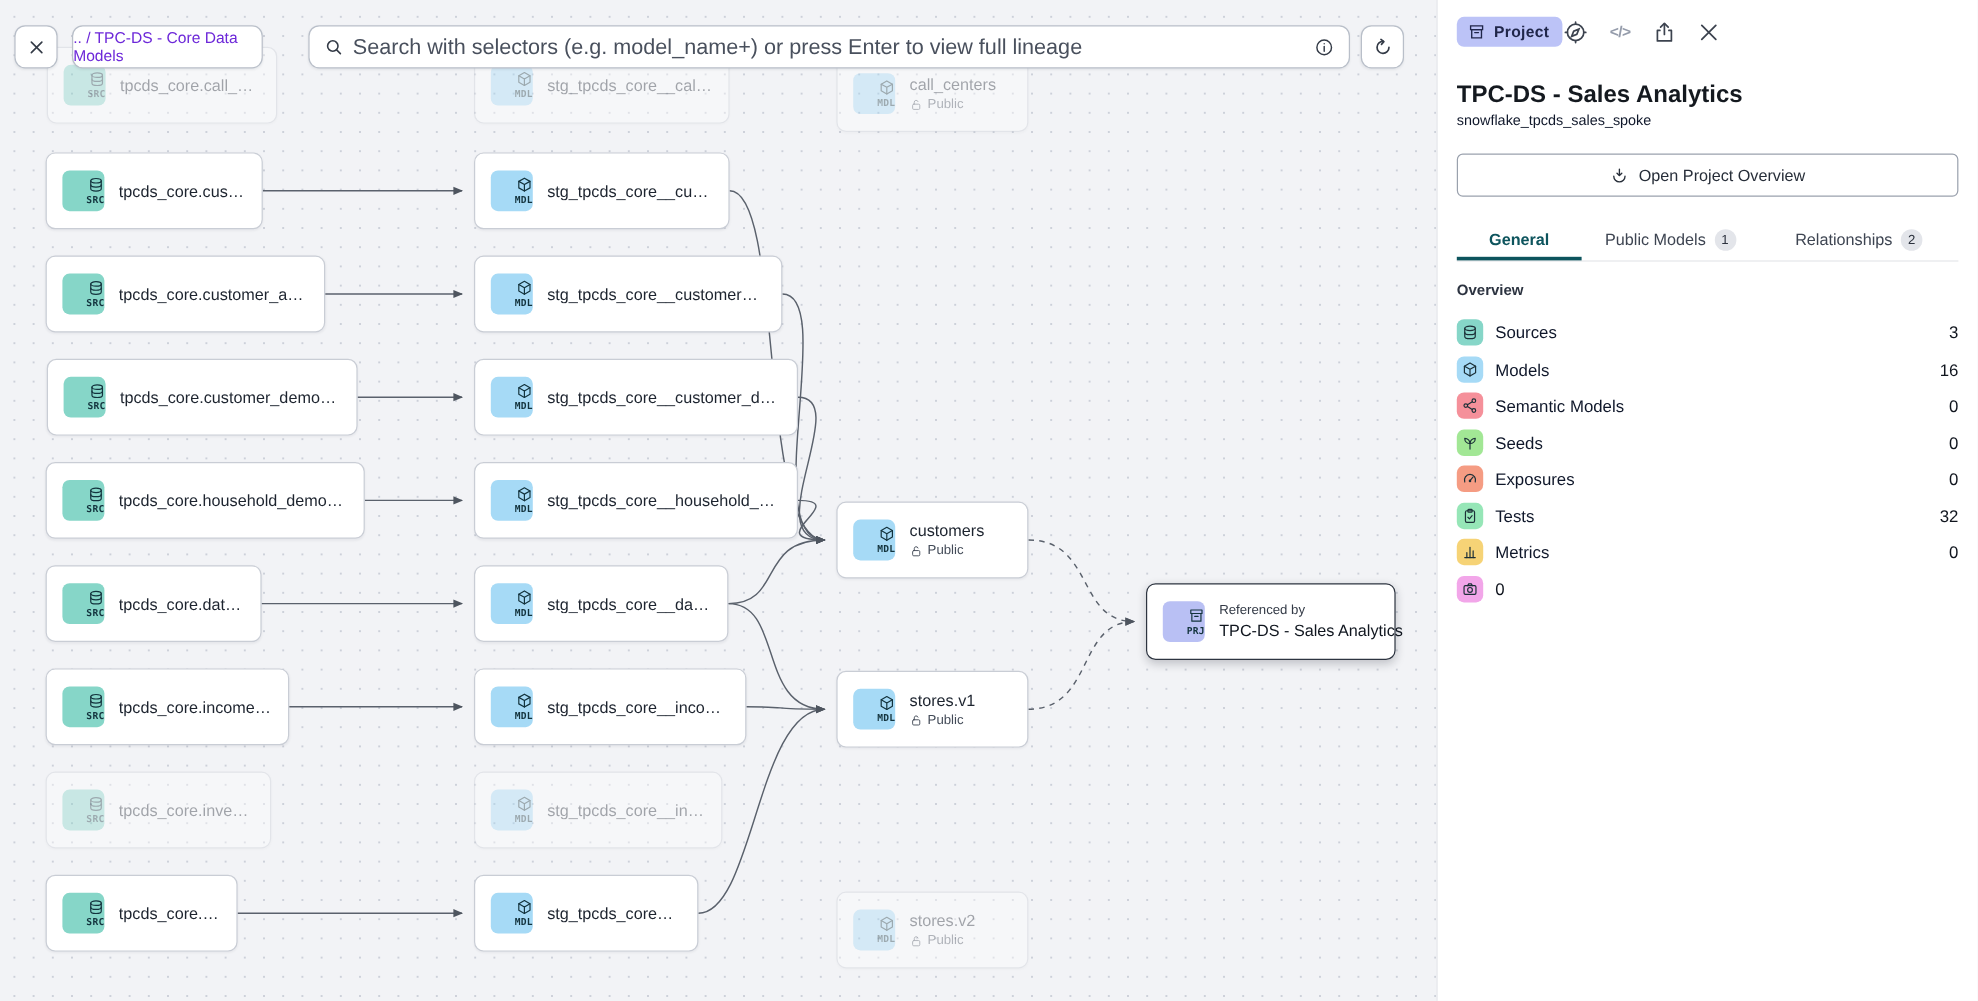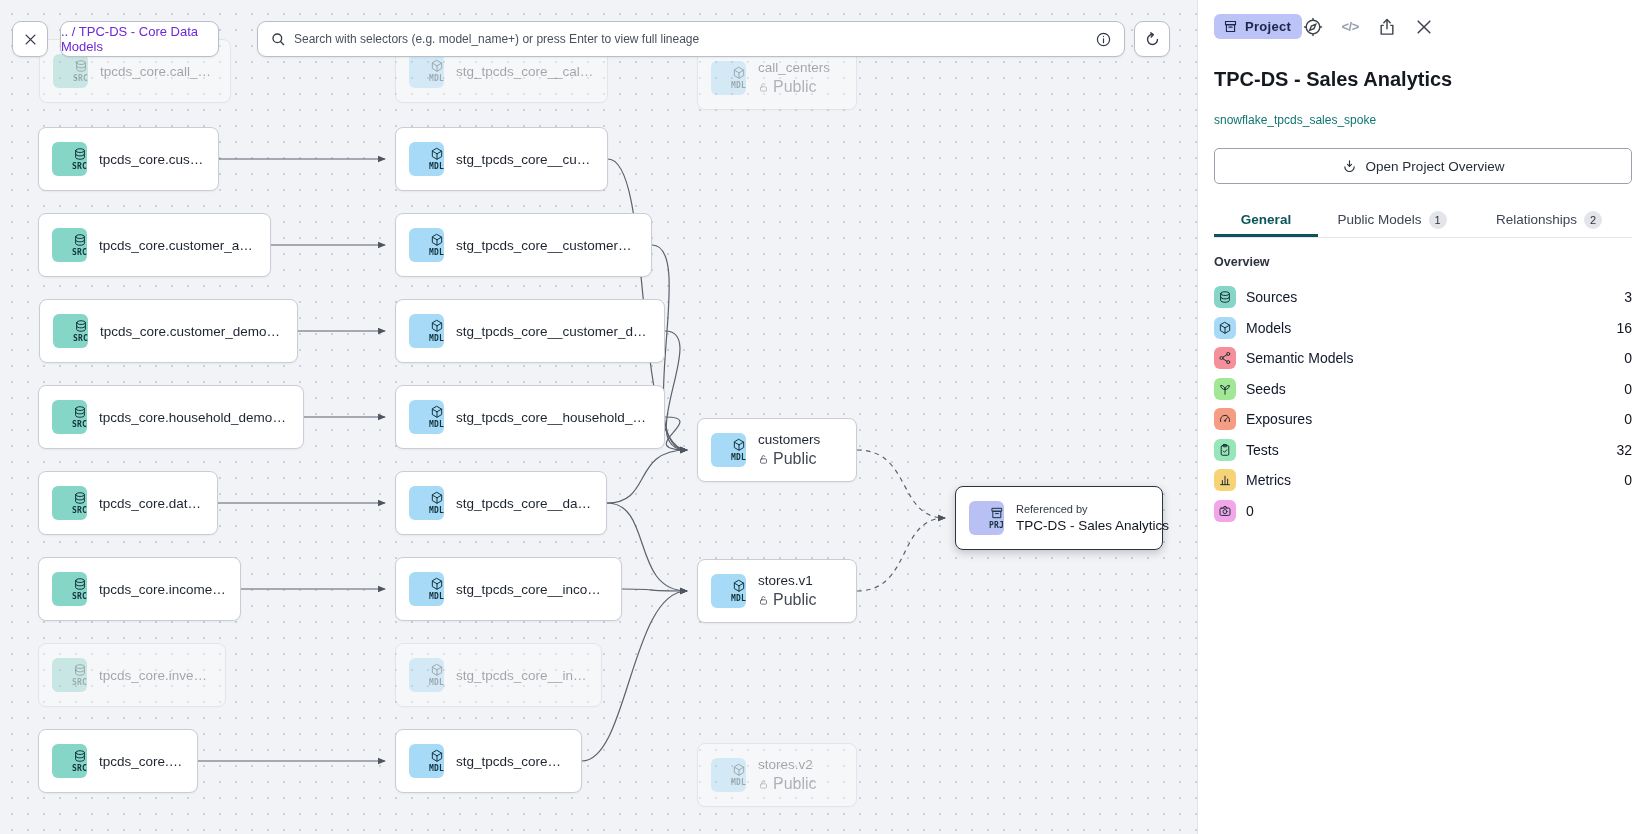--- a/index.html
+++ b/index.html
@@ -19,56 +19,56 @@
   .gnode.faded { opacity:.38; }
   .gnode.prj { border:1.5px solid #2d3440; box-shadow:0 3px 8px rgba(18,24,38,.22); }
   .nbadge { flex:0 0 auto; width:35px; height:34px; border-radius:6px;
     display:flex; flex-direction:column; align-items:center; justify-content:center; gap:1px;padding-left:20px; }
   .nbadge svg { width:14px; height:14px; stroke:#13333d; }
   .nbadge .bt { font-family:"DejaVu Sans Mono", monospace; font-size:8px; font-weight:700;
     color:#13333d; letter-spacing:.2px; }
   .nlabel { font-size:13.5px; color:#1d242f; white-space:nowrap; overflow:hidden;
     text-overflow:ellipsis; }
   .ncol { display:flex; flex-direction:column; gap:3px; min-width:0; }
-  .pubrow { display:flex; align-items:center; gap:4px; color:#434b58; font-size:16px; }
+  .pubrow { display:flex; align-items:center; gap:4px; color:#434b58; font-size:11px; }
   .pubrow svg { width:11px; height:11px; stroke:#434b58; }
   .prj-ref { font-size:11px; color:#333a46; }
   .prj-name { font-size:13.5px; color:#10161f; font-weight:500; white-space:nowrap; }
 
   
   .tbar-btn { position:absolute; top:21px; height:36px; background:#fff;
     border:1px solid #b9bfc9; border-radius:9px; display:flex; align-items:center;
     justify-content:center; z-index:20; box-shadow:0 1px 2px rgba(18,24,38,.07); cursor:pointer; }
   #btn-close-lineage { left:12px; width:36px; }
   #breadcrumb-chip { left:60px; width:159px; font-size:13px; color:#6d28d9; }
   #searchbar { position:absolute; left:257px; top:21px; width:868px; height:36px;
     background:#fff; border:1px solid #b9bfc9; border-radius:9px; z-index:20;
     display:flex; align-items:center; padding:0 12px; gap:8px;
     box-shadow:0 1px 2px rgba(18,24,38,.07); }
-  #searchbar input { flex:1; border:none; outline:none; font-size:12px;
+  #searchbar input { flex:1; border:none; outline:none; font-size:18px;
     color:#1d242f; font-family:"Liberation Sans", sans-serif; background:transparent; }
   #searchbar input::placeholder { color:#49505d; opacity:1; }
   #btn-refresh { left:1134px; width:36px; }
   .tbar-btn svg, #searchbar svg { stroke:#343b47; }
 
   
   #panel { position:absolute; left:1197px; top:0; width:451px; height:834px;
     background:#fff; border-left:1px solid #e1e3e8; z-index:30; padding:14px 16px 0 16px; }
   .panel-top { display:flex; align-items:center; }
   #project-badge { display:inline-flex; align-items:center; gap:7px; background:#bcc3f7;
     border-radius:6px; padding:5px 11px 5px 9px; font-size:13px; font-weight:700;
     color:#20264a; letter-spacing:.3px; }
   #project-badge svg { width:15px; height:15px; stroke:#20264a; }
   .panel-icons { display:flex; align-items:center; gap:15px; }
   .pic { width:22px; height:22px; display:flex; align-items:center; justify-content:center;
     cursor:pointer; }
   .pic svg { width:20px; height:20px; stroke:#3c434f; }
   .pic.dim { color:#959cab; font-size:13px; font-weight:700; letter-spacing:-.5px; }
   #panel-title { margin-top:29px; font-size:20px; font-weight:700; color:#14191f; }
-  #panel-subtitle { margin-top:22px; font-size:12px; color:#0f766e; }
+  #panel-subtitle { margin-top:2px; font-size:12px; color:#0f172a; }
   #overview-btn { margin-top:21px; width:100%; height:36px; background:#fff;
     border:1px solid #9aa1ad; border-radius:5px; display:flex; align-items:center;
     justify-content:center; gap:9px; font-size:13.5px; color:#272e39; cursor:pointer;
     font-family:"Liberation Sans", sans-serif; }
   #overview-btn svg { width:15px; height:15px; stroke:#272e39; }
   #tabs { margin-top:21px; display:flex; border-bottom:1px solid #e4e6ea; }
   .tab { height:32px; display:flex; align-items:center; justify-content:center; gap:7px;
     font-size:13.5px; color:#3e4552; cursor:pointer; border-bottom:3px solid transparent; }
   .tab.active { color:#0d545d; font-weight:700; border-bottom-color:#0d545d; }
   .tab .cnt { background:#e3e5ea; color:#2c323e; border-radius:50%; width:18px; height:18px;

